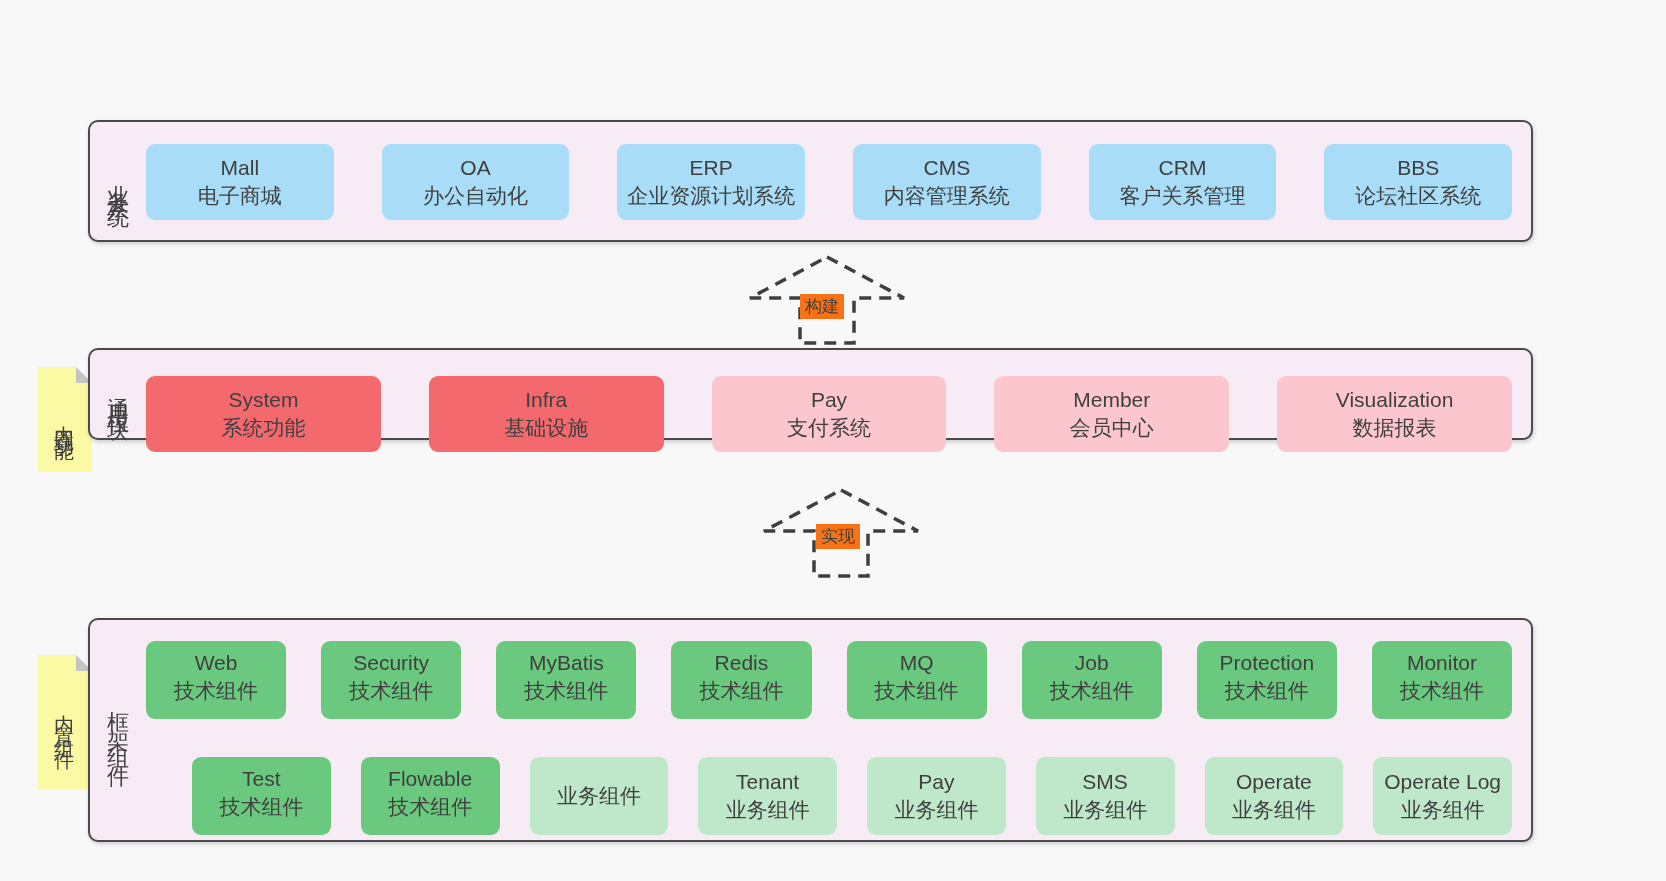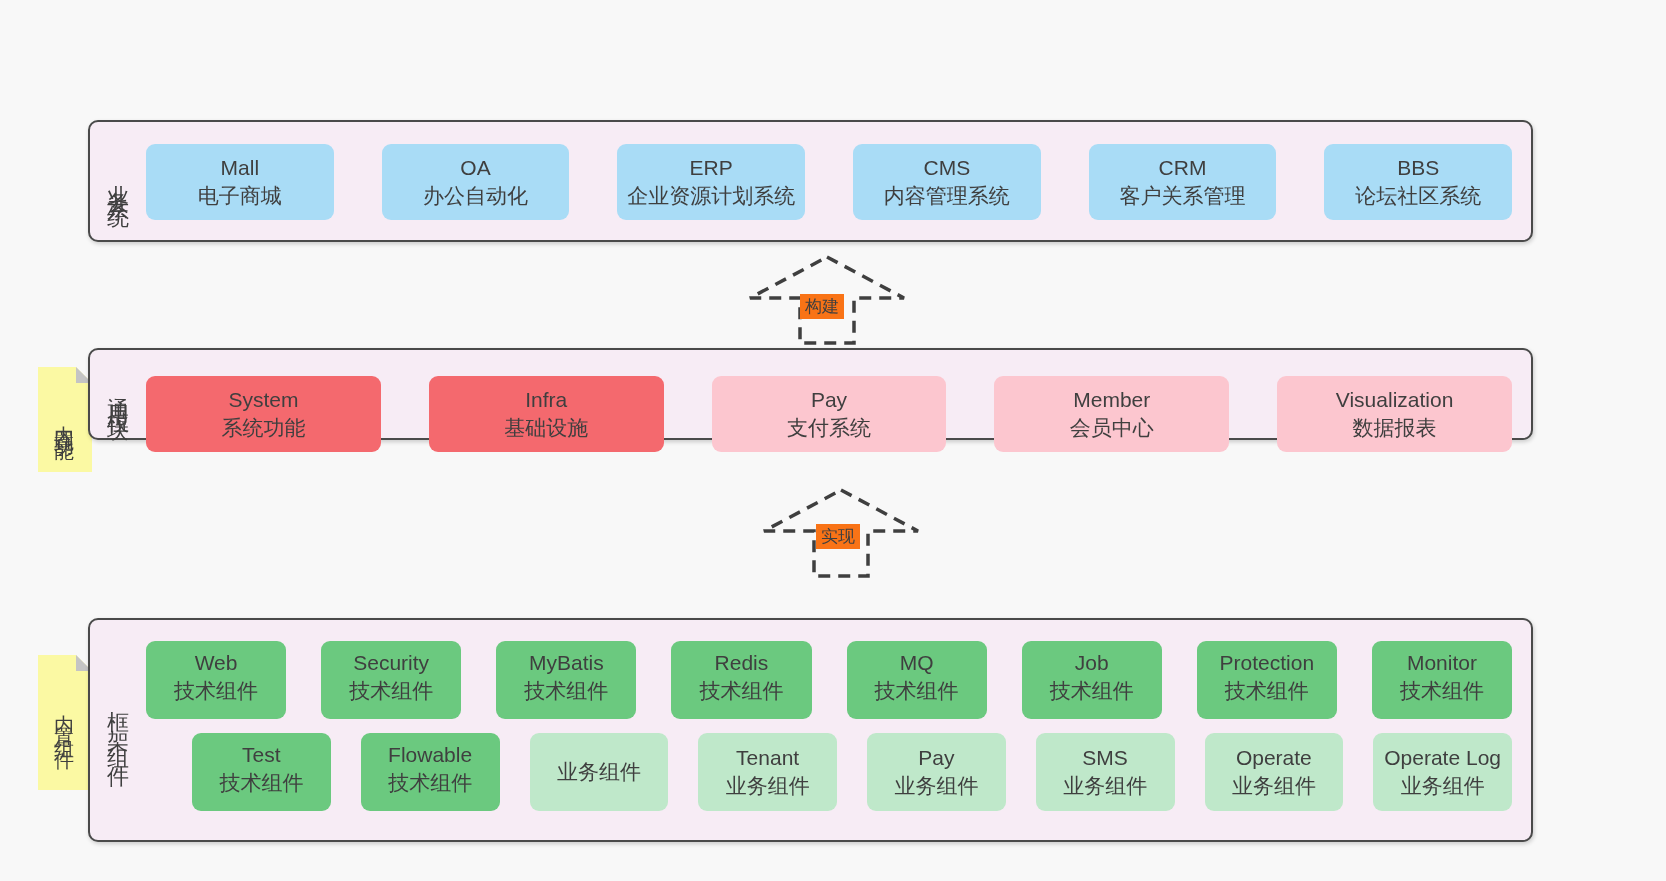--- a/index.html
+++ b/index.html
@@ -34,21 +34,21 @@
   .band-label{
     position:absolute;left:13px;top:50%;transform:translateY(-50%);
     writing-mode:vertical-rl;text-orientation:upright;
     font-size:22px;letter-spacing:7px;color:var(--text);white-space:nowrap;
   }
   .band3 .band-label{letter-spacing:18px;}
   .box-row{position:absolute;left:56px;right:19px;display:flex;}
   .band1 .box-row{top:22px;height:76px;gap:48px;}
   .band2 .box-row{top:26px;height:76px;gap:48px;}
   .band3 .row-a{top:21px;height:78px;gap:35px;}
-  .band3 .row-b{top:113px;height:78px;gap:30px;margin-left:46px;}
+  .band3 .row-b{top:137px;height:78px;gap:30px;margin-left:46px;}
   .box{
     flex:1;border-radius:9px;
     display:flex;flex-direction:column;align-items:center;justify-content:center;
     text-align:center;font-size:21px;line-height:1.33;color:var(--text);
     padding:14px 4px;
   }
   .blue{background:var(--blue);}
   .red{background:var(--red);}
   .pink{background:var(--pink);}
   .green{background:var(--green);justify-content:flex-end;}

